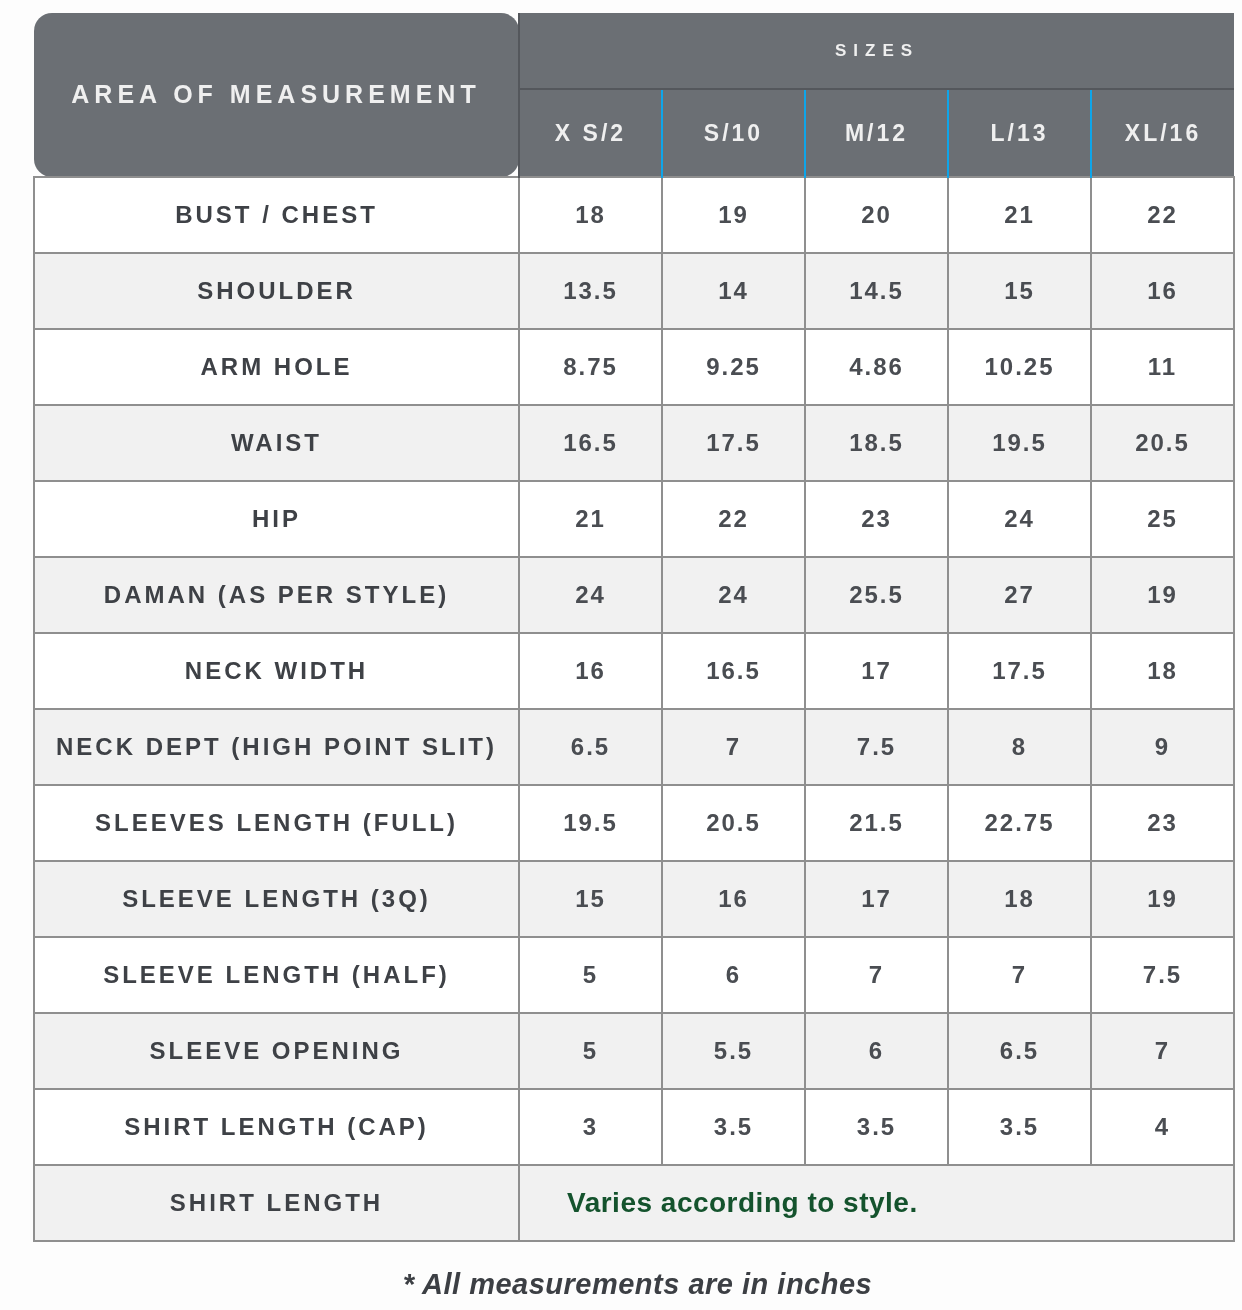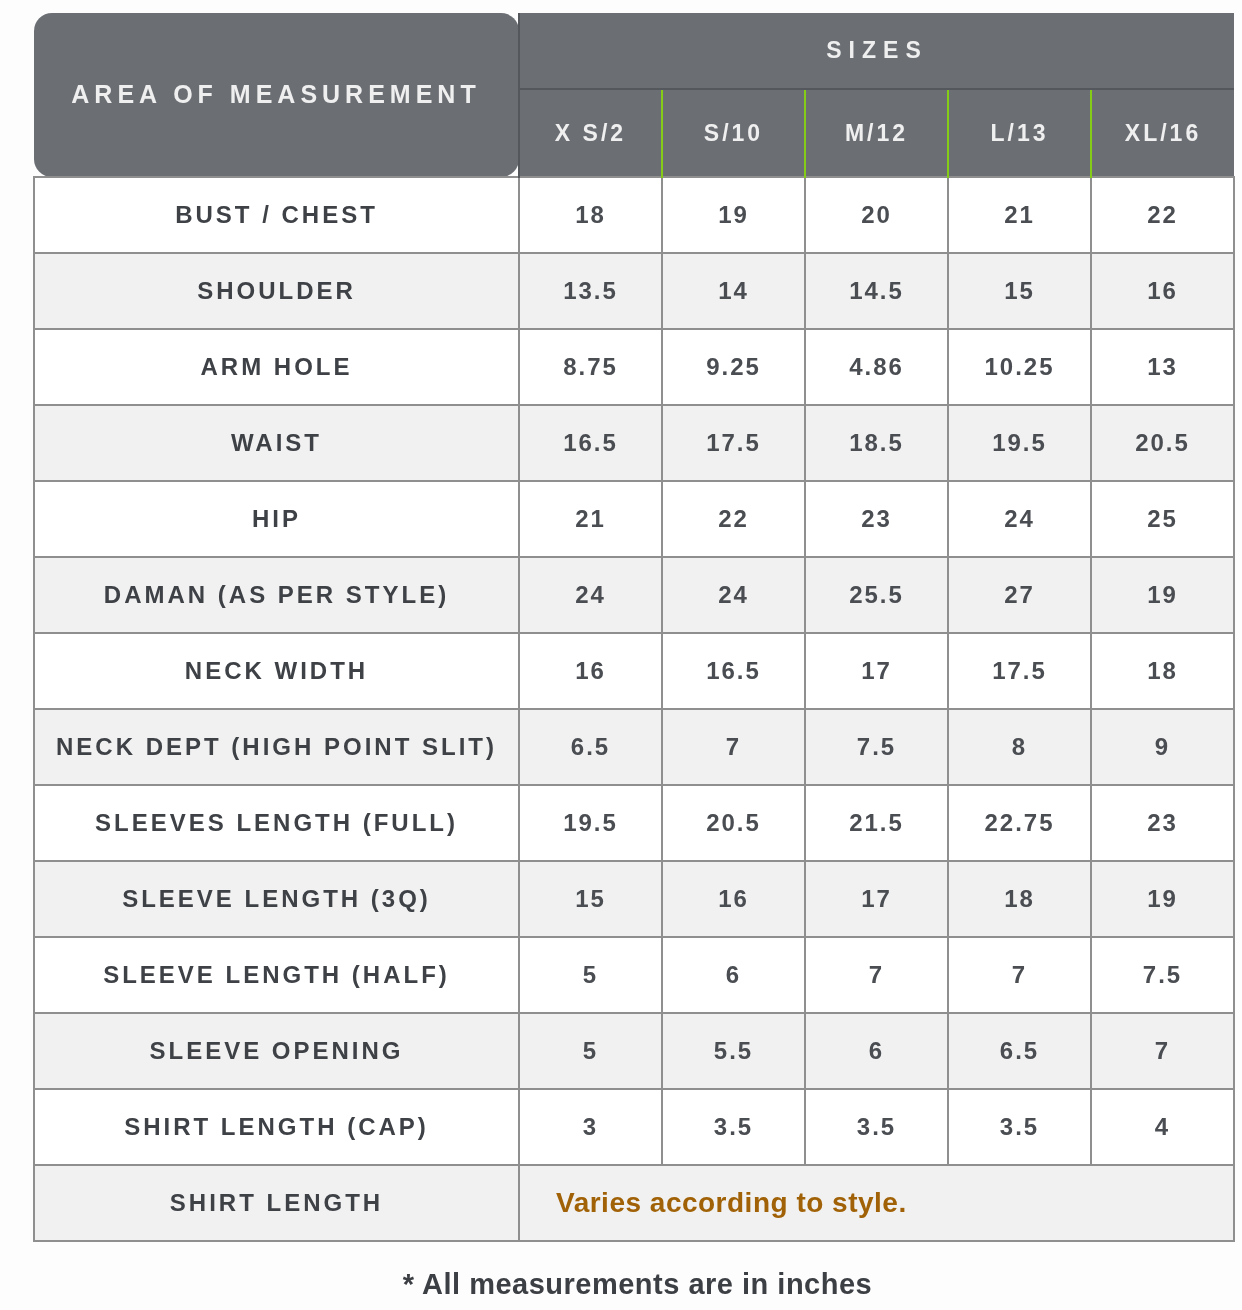--- a/index.html
+++ b/index.html
@@ -32,34 +32,34 @@
   th.area-cell {
     font-size: 25px;
     letter-spacing: 5px;
     border-right: 2px solid #54575c;
     text-align: center;
     vertical-align: middle;
     border-radius: 18px;
   }
   th.sizes-cell {
     height: 76px;
-    font-size: 23px;
+    font-size: 17px;
     letter-spacing: 7px;
     border-bottom: 2px solid #54575c;
     text-align: center;
     vertical-align: middle;
   }
   th.size-col {
     height: 88px;
     font-size: 23px;
     letter-spacing: 3px;
     text-align: center;
     vertical-align: middle;
   }
-  th.size-col + th.size-col { border-left: 2px solid #84cc16; }
+  th.size-col + th.size-col { border-left: 2px solid #0ea5e9; }
 
   
   tbody td {
     height: 76px;
     border: 2px solid #8f8f8f;
     background: #ffffff;
     text-align: center;
     vertical-align: middle;
     color: #3e4146;
   }
@@ -73,30 +73,31 @@
   td.size-value {
     font-size: 24px;
     font-weight: bold;
     letter-spacing: 2px;
     color: #4a4d52;
   }
   td.span-value {
     font-size: 28px;
     font-weight: bold;
     text-align: left;
-    padding-left: 36px;
+    padding-left: 47px;
     letter-spacing: 0.5px;
-    color: #a16207;
+    color: #14532d;
   }
 
   
   .footnote {
     margin-top: 26px;
     text-align: center;
     font-size: 29px;
+    font-style: italic;
     font-weight: bold;
     color: #3c3f44;
     letter-spacing: 0.5px;
   }
 </style>
 </head>
 <body>
 
 <div class="chart-wrap">
   <table class="size-chart">
@@ -137,21 +138,21 @@
         <td class="size-value">14.5</td>
         <td class="size-value">15</td>
         <td class="size-value">16</td>
       </tr>
       <tr>
         <td class="row-label">ARM HOLE</td>
         <td class="size-value">8.75</td>
         <td class="size-value">9.25</td>
         <td class="size-value">4.86</td>
         <td class="size-value">10.25</td>
-        <td class="size-value">13</td>
+        <td class="size-value">11</td>
       </tr>
       <tr>
         <td class="row-label">WAIST</td>
         <td class="size-value">16.5</td>
         <td class="size-value">17.5</td>
         <td class="size-value">18.5</td>
         <td class="size-value">19.5</td>
         <td class="size-value">20.5</td>
       </tr>
       <tr>

